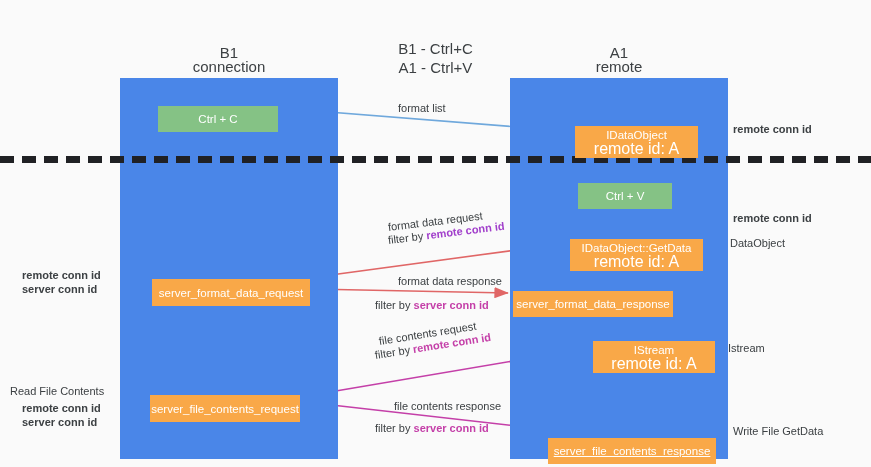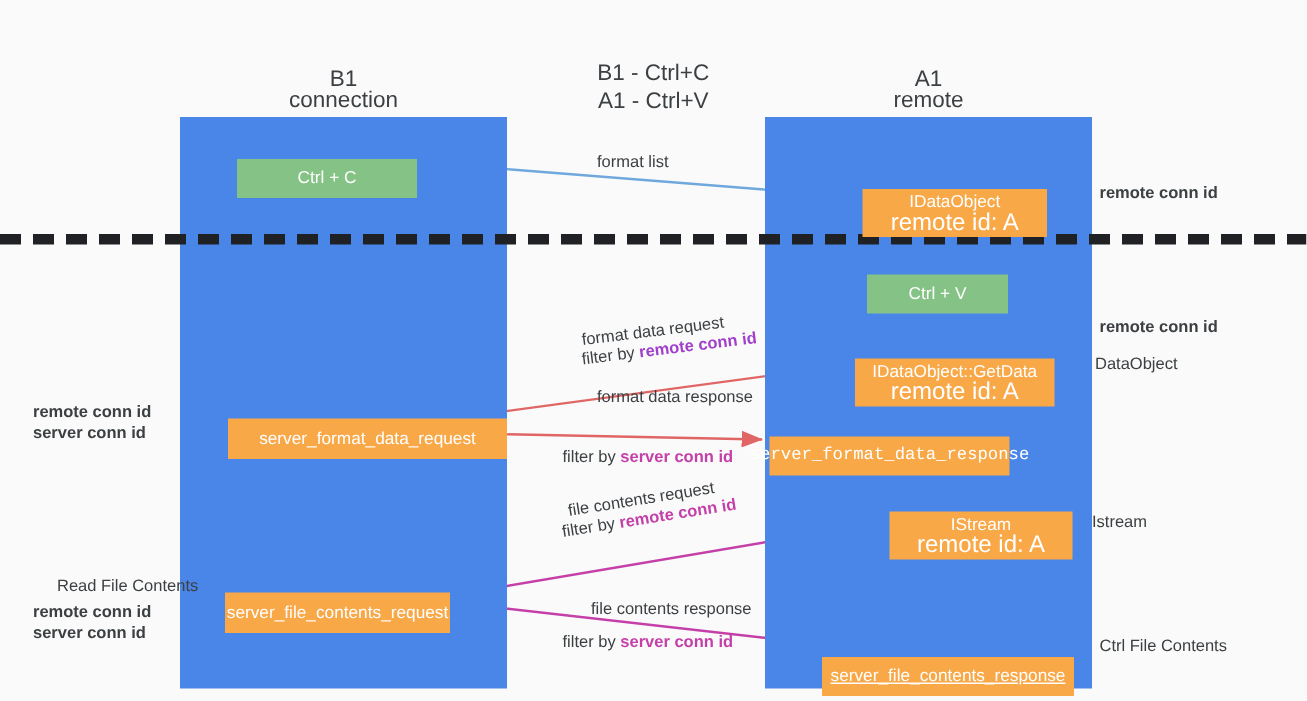--- a/index.html
+++ b/index.html
@@ -80,22 +80,22 @@
     margin-top: 11px;
   }
   .node.green  { background: #85c285; }
   .node.orange { background: #f9a848; }
   .node .l2 { font-size: 16px; }
 
   #n-ctrlc   { left: 158px; top: 95px;  width: 120px; height: 26px; }
   #n-idata   { left: 575px; top: 115px; width: 123px; height: 32px; }
   #n-ctrlv   { left: 578px; top: 172px; width: 94px; height: 26px; }
   #n-getdata { left: 570px; top: 228px; width: 133px; height: 32px; }
-  #n-sfdreq  { left: 152px; top: 268px; width: 186px; height: 27px; }
-  #n-sfdres  { left: 513px; top: 280px; width: 160px; height: 26px; font-family: Liberation Mono, monospace; }
+  #n-sfdreq  { left: 152px; top: 268px; width: 158px; height: 27px; }
+  #n-sfdres  { left: 513px; top: 280px; width: 160px; height: 26px; }
   #n-istream { left: 593px; top: 330px; width: 122px; height: 32px; }
   #n-sfcreq  { left: 150px; top: 384px; width: 150px; height: 27px; }
   #n-sfcres  { left: 548px; top: 427px; width: 168px; height: 26px; text-decoration: underline; }
 
   
   .annot {
     font-size: 11px;
     line-height: 15px;
     color: #3c4043;
     white-space: nowrap;
@@ -116,35 +116,35 @@
   .rot-slight2 { transform: rotate(-9deg); transform-origin: left center; }
 
   #lbl-formatlist { left: 398px; top: 101px; }
 
   #lbl-rc1 { left: 733px; top: 122px; }
   #lbl-rc2 { left: 733px; top: 211px; }
 
   #lbl-fdreq  { left: 388px; top: 220px; }
   #lbl-fdreq2 { left: 388px; top: 233px; }
 
-  #lbl-fdres  { left: 398px; top: 258px; }
+  #lbl-fdres  { left: 398px; top: 274px; }
   #lbl-fdres2 { left: 375px; top: 298px; }
 
   #lbl-fcreq  { left: 379px; top: 334px; }
   #lbl-fcreq2 { left: 375px; top: 348px; }
 
   #lbl-fcres  { left: 394px; top: 399px; }
   #lbl-fcres2 { left: 375px; top: 421px; }
 
   #lbl-dataobject { left: 730px; top: 236px; }
   #lbl-istream    { left: 728px; top: 341px; }
   #lbl-writefile  { left: 733px; top: 424px; }
 
   #lbl-left-conn  { left: 22px; top: 268px; }
-  #lbl-readfile   { left: 38px; top: 384px; }
+  #lbl-readfile   { left: 10px; top: 384px; }
   #lbl-left-conn2 { left: 22px; top: 401px; }
 
   .stack-line { display: block; }
 </style>
 </head>
 <body>
 
 <svg id="canvas" viewBox="0 0 871 467" xmlns="http://www.w3.org/2000/svg">
   <defs>
     <marker id="ah-blue" markerWidth="9" markerHeight="7" refX="8.5" refY="3.5" orient="auto">
@@ -256,21 +256,21 @@
 <div class="abs annot rot-slight2" id="lbl-fcreq">file contents request</div>
 <div class="abs annot rot-slight2" id="lbl-fcreq2"><span>filter by </span><span class="magenta">remote conn id</span></div>
 
 <div class="abs annot" id="lbl-fcres">file contents response</div>
 <div class="abs annot" id="lbl-fcres2"><span>filter by </span><span class="magenta">server conn id</span></div>
 
 <div class="abs side-label purple" id="lbl-rc1">remote conn id</div>
 <div class="abs side-label purple" id="lbl-rc2">remote conn id</div>
 <div class="abs side-label" id="lbl-dataobject">DataObject</div>
 <div class="abs side-label" id="lbl-istream">Istream</div>
-<div class="abs side-label" id="lbl-writefile">Ctrl File Contents</div>
+<div class="abs side-label" id="lbl-writefile">Write File GetData</div>
 
 <div class="abs" id="lbl-left-conn">
   <div class="side-label purple bold">remote conn id</div>
   <div class="side-label green-t bold">server conn id</div>
 </div>
 
 <div class="abs side-label" id="lbl-readfile">Read File Contents</div>
 
 <div class="abs" id="lbl-left-conn2">
   <div class="side-label purple bold">remote conn id</div>

